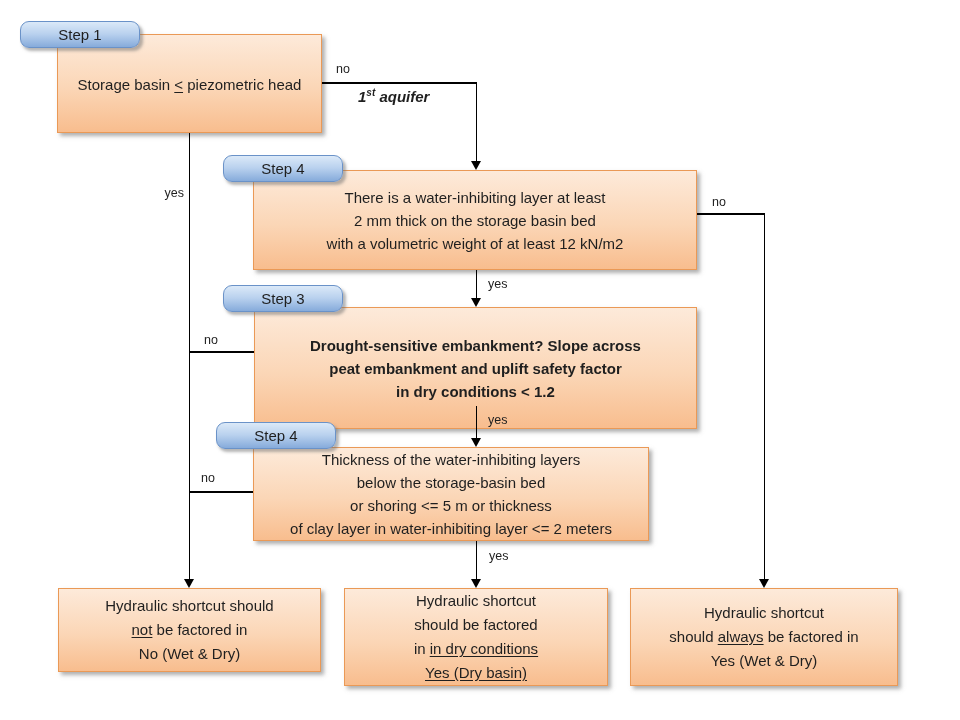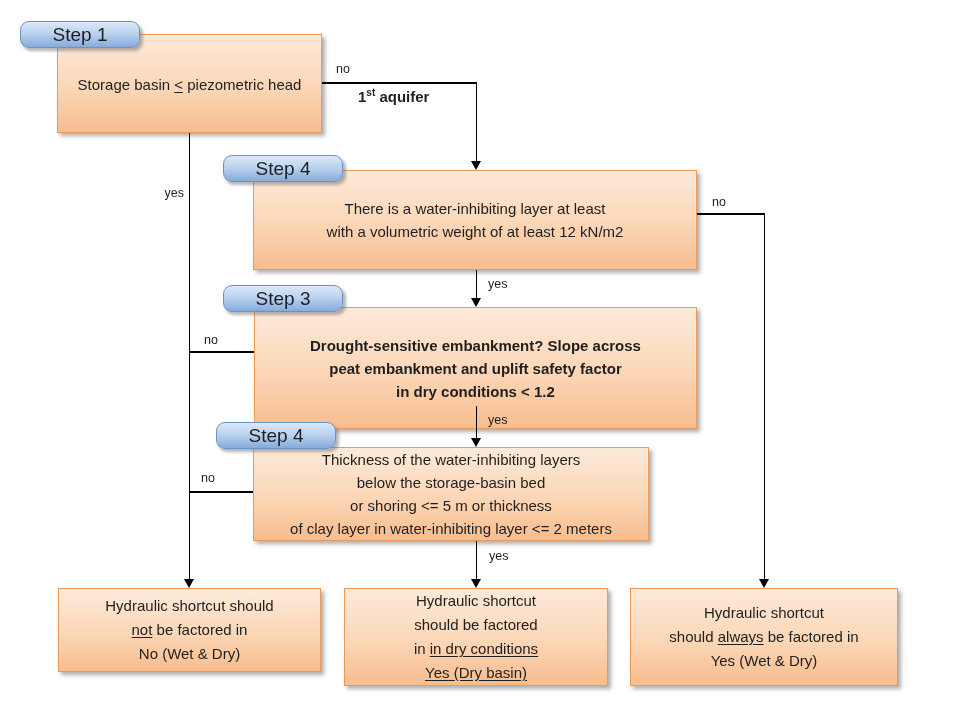--- a/index.html
+++ b/index.html
@@ -20,21 +20,21 @@
   .u{text-decoration:underline;text-underline-offset:2px;}
   .box.topalign{justify-content:flex-start;padding-top:38px;}
   .outcome{line-height:24px;}
   
   .tag{
     position:absolute;width:120px;height:27px;border-radius:9px;
     background:linear-gradient(180deg,#dbe9f8 0%,#b9d1ee 48%,#86abdb 100%);
     border:1.6px solid #6a92c8;
     box-shadow:2.5px 3px 3px rgba(110,110,110,.5);
     display:flex;align-items:center;justify-content:center;
-    font-size:19px;z-index:5;box-sizing:border-box;
+    font-size:15px;z-index:5;box-sizing:border-box;
   }
   
   .hline,.vline{position:absolute;background:#000;}
   .hline{height:1.5px;}
   .vline{width:1.5px;}
   .arrow-down{
     position:absolute;width:0;height:0;
     border-left:5px solid transparent;border-right:5px solid transparent;
     border-top:9px solid #000;
   }
@@ -63,39 +63,40 @@
   .pos-l4a{left:697px;top:213px;width:68px;}
   .pos-l4b{left:763.5px;top:213px;height:366px;}
   .pos-a4{left:759px;top:579px;}
   .pos-l5{left:189px;top:351px;width:65px;}
   .pos-l6{left:475.5px;top:406px;height:32px;}
   .pos-a6{left:471px;top:438px;}
   .pos-l7{left:189px;top:491px;width:64px;}
   .pos-l8{left:475.5px;top:541px;height:38px;}
   .pos-a8{left:471px;top:579px;}
   .pos-no1{left:336px;top:62px;}
-  .pos-aqf{left:358px;top:86px;}
+  .pos-aqf{left:358px;top:86px;font-style:italic;}
   .pos-yes1{left:156px;top:186px;width:28px;text-align:right;}
   .pos-yes2{left:488px;top:277px;}
   .pos-no2{left:712px;top:195px;}
   .pos-no3{left:204px;top:333px;}
   .pos-yes3{left:488px;top:413px;}
   .pos-no4{left:201px;top:471px;}
   .pos-yes4{left:489px;top:549px;}
 </style>
 </head>
 <body>
 
 <div class="canvas">
 
   <div class="box topalign pos-b1">
       <div class="tline"><span>Storage basin </span><span class="u">&lt;</span><span> piezometric head</span></div>
     </div>
   <div class="box pos-b2">
       <div class="tline"><span>There is a water-inhibiting layer at least</span></div>
+      <div class="tline"><span>2 mm thick on the storage basin bed</span></div>
       <div class="tline"><span>with a volumetric weight of at least 12 kN/m2</span></div>
     </div>
   <div class="box pos-b3">
       <div class="tline"><span>Drought-sensitive embankment? Slope across</span></div>
       <div class="tline"><span>peat embankment and uplift safety factor</span></div>
       <div class="tline"><span>in dry conditions &lt; 1.2</span></div>
     </div>
   <div class="box pos-b4">
       <div class="tline"><span>Thickness of the water-inhibiting layers</span></div>
       <div class="tline"><span>below the storage-basin bed</span></div>

